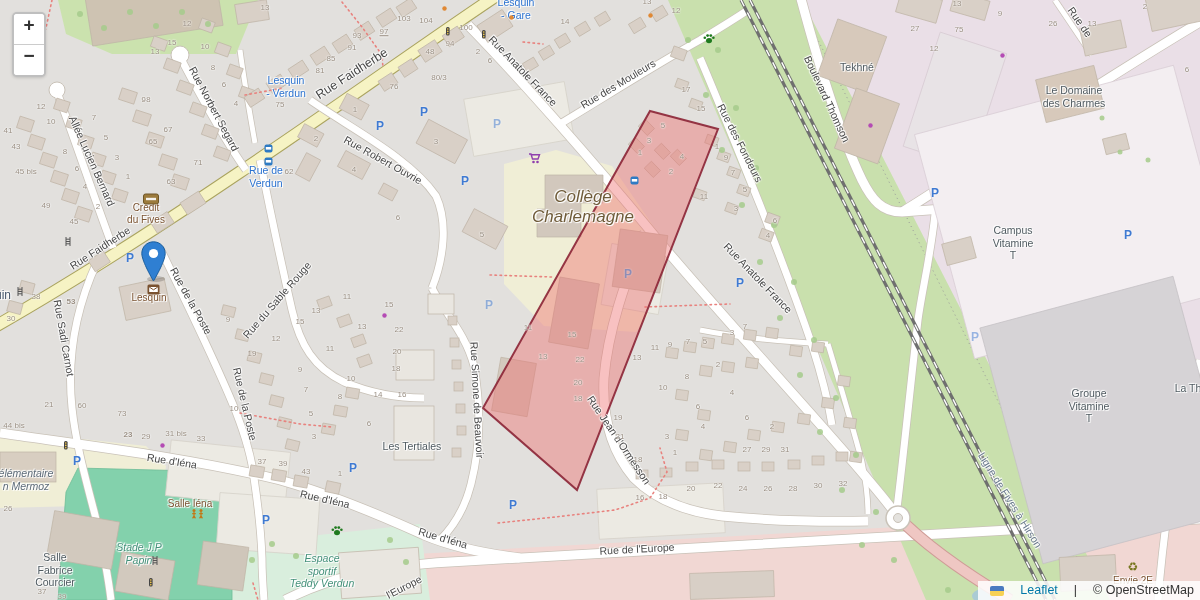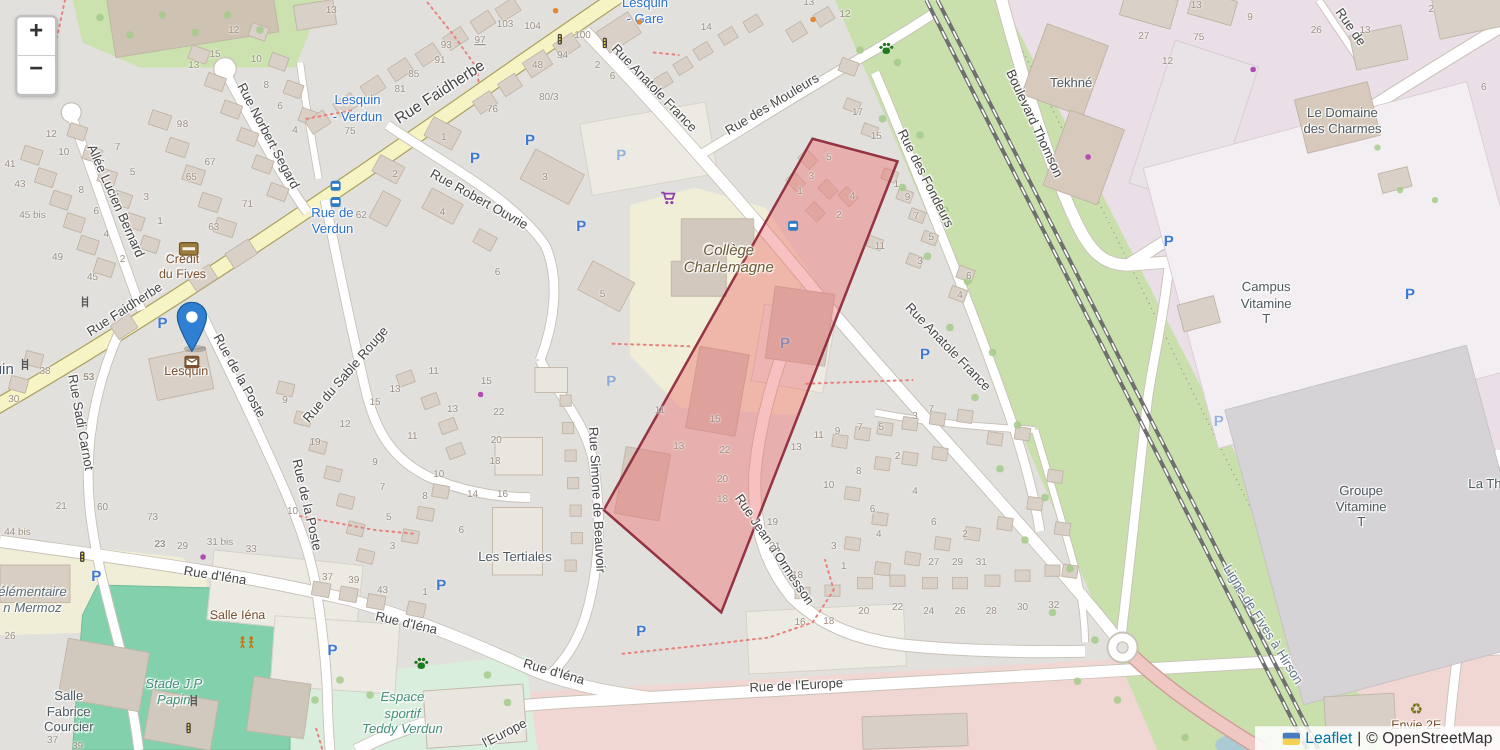--- a/index.html
+++ b/index.html
@@ -7,36 +7,36 @@
   #map svg{position:absolute;left:0;top:0;}
   #labels{position:absolute;left:0;top:0;width:1200px;height:600px;pointer-events:none;z-index:30;}
   .mlabel{position:absolute;transform:translate(-50%,-50%);font:10.5px/1.2 "Liberation Sans",sans-serif;color:#4d4d4d;
     white-space:pre;text-align:center;
     text-shadow:0 0 2px #fff,0 0 2px #fff,0 0 3px #fff,1px 1px 0 rgba(255,255,255,.85),-1px -1px 0 rgba(255,255,255,.85);}
   .street{color:#474747;font-size:10.5px;}
   .street.big{font-size:12.5px;}
   .street.rail{color:#68788c;}
   .place.gray{color:#4f5a60;font-size:10.5px;}
   .place.amenity{color:#7a5230;font-size:10px;}
-  .place.school{color:#6f5b39;font-size:12px;font-style:italic;}
+  .place.school{color:#6f5b39;font-size:17px;font-style:italic;}
   .place.edu{color:#5d6b78;font-size:10.5px;font-style:italic;}
   .place.leisure{color:#44917a;font-size:10.5px;font-style:italic;}
   .place.transit{color:#2b72cf;font-size:10.5px;}
   .place.city{color:#45566b;font-size:12px;}
   .hn{font-size:8px;color:#9b9084;text-shadow:0 0 2px #fff,0 0 2px #fff;}
   .micon{position:absolute;transform:translate(-50%,-50%);pointer-events:none;line-height:0;}
   .micon.parking{font:bold 12px "Liberation Sans",sans-serif;color:#3f7ad2;line-height:1;text-shadow:0 0 2px #fff;}
   .micon.faded{opacity:.5;}
   .micon.recycle{font:12px "DejaVu Sans",sans-serif;color:#77771f;line-height:1;}
   
   .zoomctl{position:absolute;left:12px;top:12px;z-index:60;border:2px solid rgba(0,0,0,.25);border-radius:5px;background:#fff;overflow:hidden;box-shadow:0 1px 3px rgba(0,0,0,.15);}
   .zoomctl a{display:block;width:30px;height:30px;line-height:29px;text-align:center;font:bold 19px "Liberation Sans",sans-serif;color:#333;background:#fff;text-decoration:none;cursor:pointer;}
   .zoomctl a:first-child{border-bottom:1px solid #ccc;}
-  .attrib{position:absolute;right:0;bottom:0;z-index:60;height:19px;display:flex;align-items:center;gap:4px;
-    padding:0 6px 0 22px;background:rgba(255,255,255,.85);font:12.5px/19px "Liberation Sans",sans-serif;color:#333;}
+  .attrib{position:absolute;right:0;bottom:0;z-index:60;height:19px;display:flex;align-items:center;gap:16px;
+    padding:0 6px 0 12px;background:rgba(255,255,255,.85);font:12.5px/19px "Liberation Sans",sans-serif;color:#333;}
   .attrib a{color:#0078a8;text-decoration:none;cursor:pointer;}
   .flag{display:inline-block;width:14px;height:10px;border-radius:2px;overflow:hidden;position:relative;top:0;}
   .flag i{display:block;width:14px;height:5px;}
   .marker{position:absolute;left:141px;top:241px;width:25px;height:41px;z-index:50;cursor:pointer;}
 </style>
 </head>
 <body>
 
 <div id="map">
 
@@ -381,21 +381,21 @@
       <div class="mlabel street" style="left: 619px; top: 440px; transform: translate(-50%, -50%) rotate(56deg);">Rue Jean d'Ormesson</div>
       <div class="mlabel street rail" style="left: 1010px; top: 500px; transform: translate(-50%, -50%) rotate(58deg);">Ligne de Fives à Hirson</div>
       <div class="mlabel street" style="left: 1080px; top: 22px; transform: translate(-50%, -50%) rotate(55deg);">Rue de</div>
       <div class="mlabel place school" style="left: 583px; top: 207px;">Collège
 Charlemagne</div>
       <div class="mlabel place edu" style="left: 26px; top: 480px;">élémentaire
 n Mermoz</div>
       <div class="mlabel place amenity" style="left: 146px; top: 214px;">Crédit
 du Fives</div>
       <div class="mlabel place amenity" style="left: 149px; top: 298px;">Lesquin</div>
-      <div class="mlabel place amenity" style="left: 190px; top: 493px;">Salle Iéna</div>
+      <div class="mlabel place amenity" style="left: 190px; top: 504px;">Salle Iéna</div>
       <div class="mlabel place amenity" style="left: 1133px; top: 581px;">Envie 2E</div>
       <div class="mlabel place gray" style="left: 412px; top: 446px;">Les Tertiales</div>
       <div class="mlabel place gray" style="left: 55px; top: 570px;">Salle
 Fabrice
 Courcier</div>
       <div class="mlabel place gray" style="left: 857px; top: 67px; text-align: center;">Tekhné</div>
       <div class="mlabel place gray" style="left: 1074px; top: 97px;">Le Domaine
 des Charmes</div>
       <div class="mlabel place gray" style="left: 1013px; top: 243px;">Campus
 Vitamine

